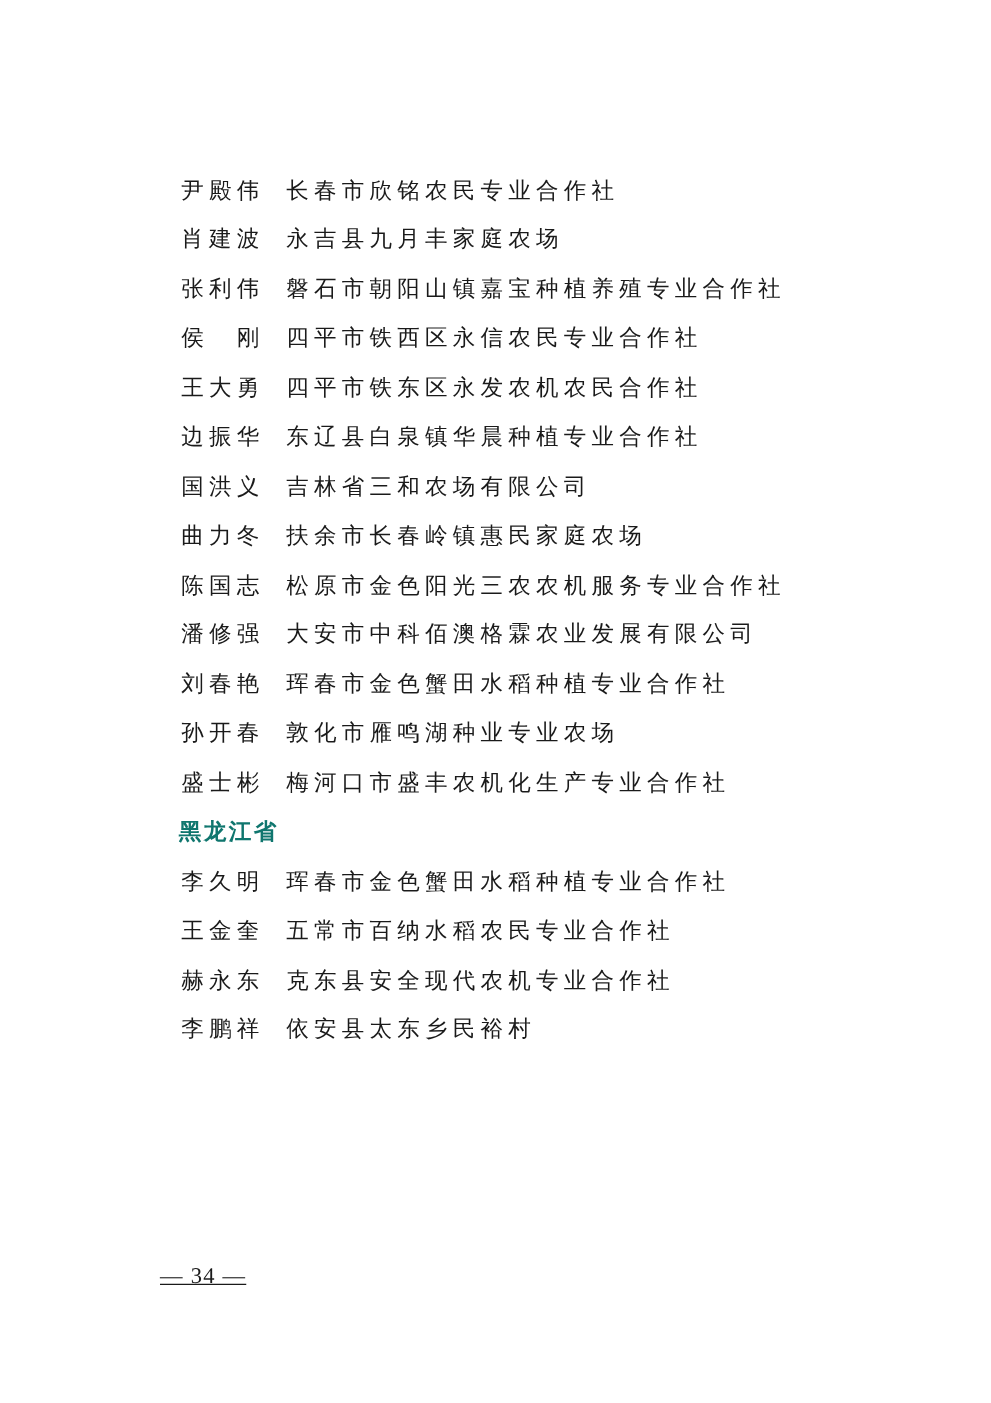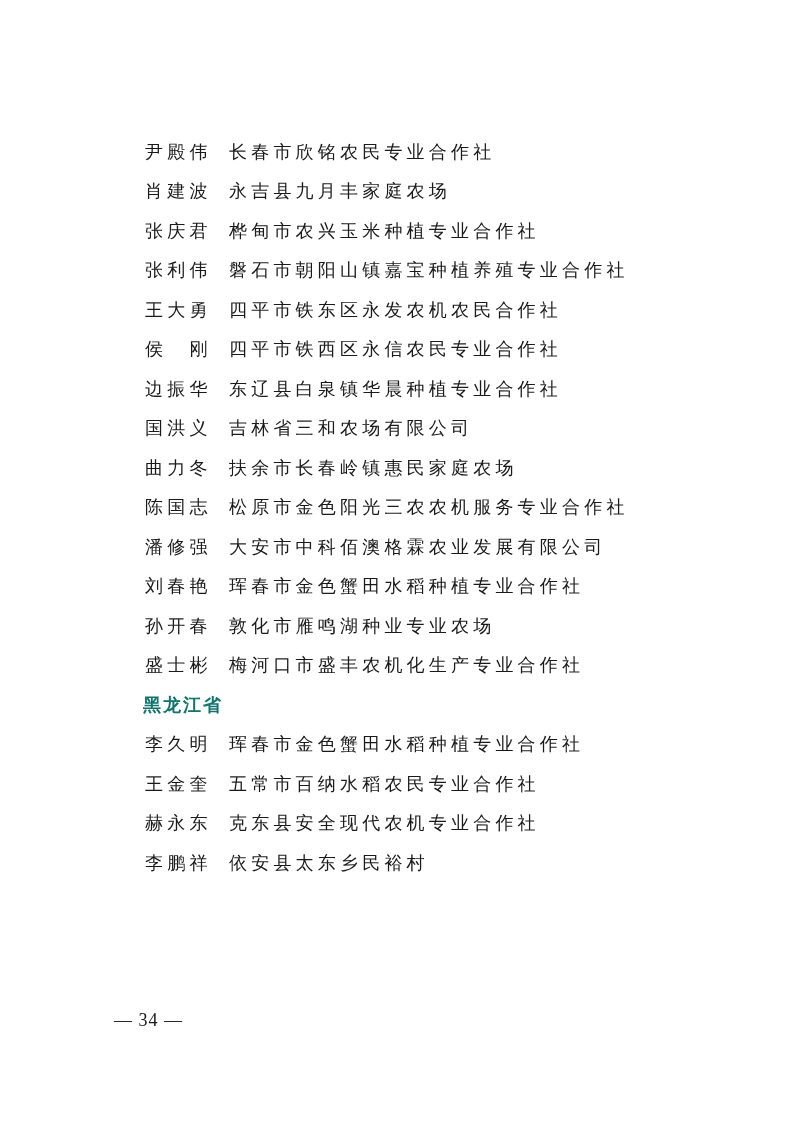--- a/index.html
+++ b/index.html
@@ -5,51 +5,47 @@
   html, body { margin: 0; padding: 0; background: #ffffff; }
   body { width: 793px; height: 1122px; position: relative; overflow: hidden;
          font-family: "DejaVu Serif", "Liberation Serif", serif; color: #1a1a1a; }
   .page { position: absolute; left: 0; top: 0; width: 793px; height: 1122px; padding-left: 24px; }
   .list { position: absolute; left: 145px; top: 132px; }
   .row { height: 39.5px; display: flex; align-items: center; font-size: 18px; letter-spacing: 4.2px; white-space: nowrap; }
   .name { width: 84px; display: inline-block; }
   .org { display: inline-block; }
   .heading { height: 39.5px; display: flex; align-items: center; font-size: 18px; font-weight: bold;
              letter-spacing: 2px; margin-left: -2px; color: #0f766e; }
-  .footer { position: absolute; left: 114px; top: 1010px; font-size: 18px;
-            font-family: "Liberation Serif", serif; letter-spacing: 1px; }
+  .footer { position: absolute; left: 128px; top: 1010px; font-size: 18px;
+            font-family: "Liberation Serif", serif; letter-spacing: 1px; text-decoration: underline; }
 </style>
 </head>
 <body>
 
 <div class="page">
   <div class="list">
     <div class="row">
         <span class="name">尹殿伟</span>
         <span class="org">长春市欣铭农民专业合作社</span>
       </div>
     <div class="row">
         <span class="name">肖建波</span>
         <span class="org">永吉县九月丰家庭农场</span>
       </div>
     <div class="row">
-        <span class="name">张庆君</span>
-        <span class="org">桦甸市农兴玉米种植专业合作社</span>
-      </div>
-    <div class="row">
         <span class="name">张利伟</span>
         <span class="org">磐石市朝阳山镇嘉宝种植养殖专业合作社</span>
       </div>
     <div class="row">
+        <span class="name">侯　刚</span>
+        <span class="org">四平市铁西区永信农民专业合作社</span>
+      </div>
+    <div class="row">
         <span class="name">王大勇</span>
         <span class="org">四平市铁东区永发农机农民合作社</span>
-      </div>
-    <div class="row">
-        <span class="name">侯　刚</span>
-        <span class="org">四平市铁西区永信农民专业合作社</span>
       </div>
     <div class="row">
         <span class="name">边振华</span>
         <span class="org">东辽县白泉镇华晨种植专业合作社</span>
       </div>
     <div class="row">
         <span class="name">国洪义</span>
         <span class="org">吉林省三和农场有限公司</span>
       </div>
     <div class="row">

